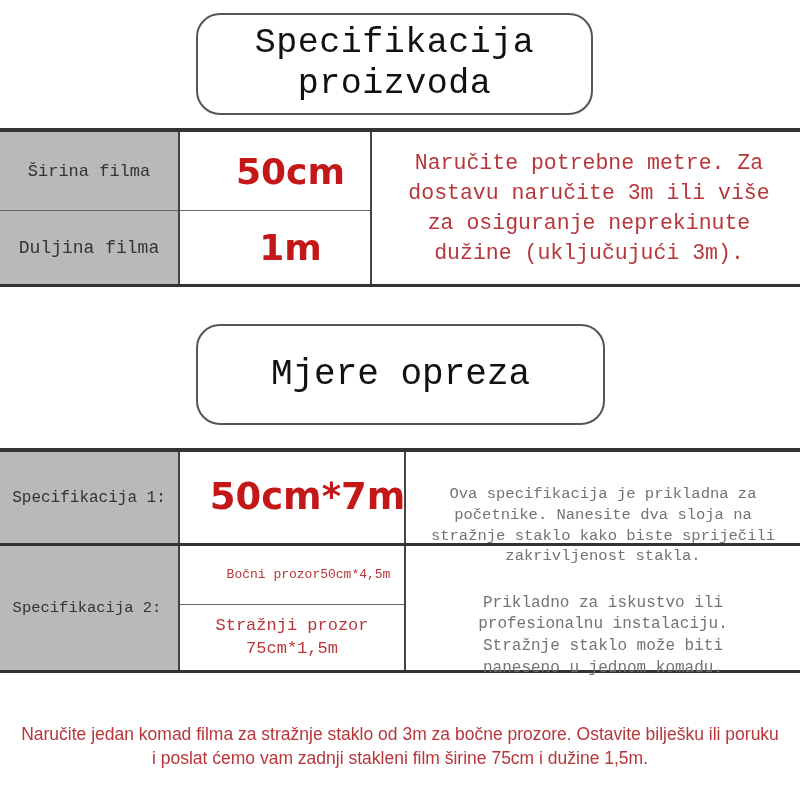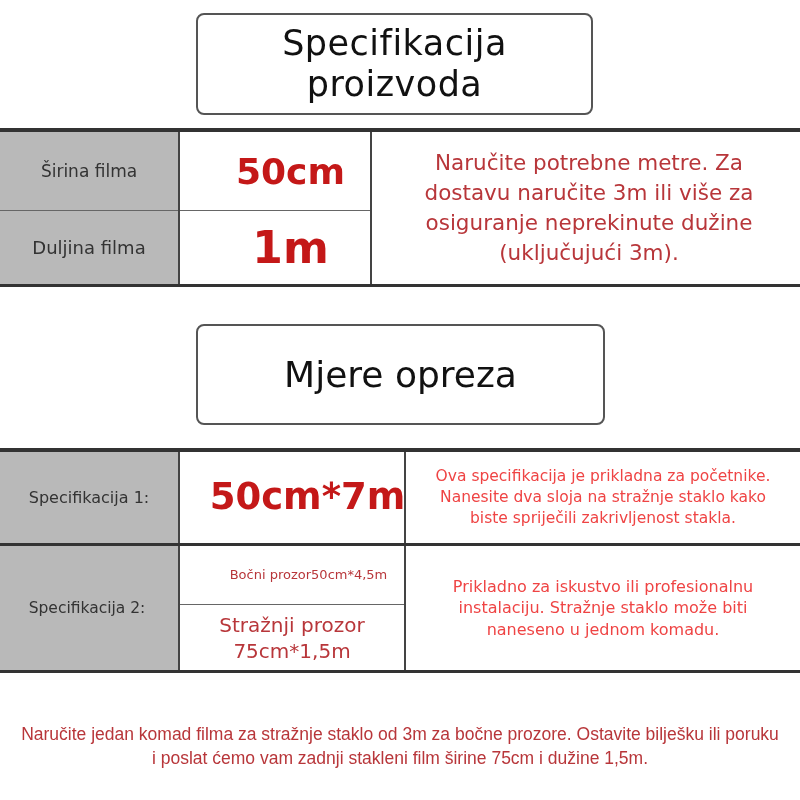--- a/index.html
+++ b/index.html
@@ -2,60 +2,61 @@
 <html><head>
   <meta charset="utf-8">
   <style>
     * { margin: 0; padding: 0; box-sizing: border-box; }
     html, body { width: 800px; height: 800px; background: #ffffff; overflow: hidden; }
     body { position: relative; font-family: "DejaVu Sans", "Liberation Sans", sans-serif; }
 
     .title-box {
       position: absolute;
       border: 2px solid #555;
-      border-radius: 8px;
+      border-radius: 24px;
       background: #fff;
       display: flex; align-items: center; justify-content: center;
       text-align: center;
       color: #111;
+      font-family: Liberation Mono, monospace;
     }
     .title-box.t1 { left: 196px; top: 13px; width: 397px; height: 102px; font-size: 35px; line-height: 1.18; letter-spacing: 0.5px; }
     .title-box.t2 { left: 196px; top: 324px; width: 409px; height: 101px; font-size: 36px; }
 
     .rule { position: absolute; left: 0; width: 800px; height: 4px; background: #333; }
     .vline { position: absolute; width: 2px; background: #444; }
     .hline { position: absolute; height: 1px; background: #666; }
 
     .gray { position: absolute; background: #b9b9b9; }
-    .cell { position: absolute; display: flex; align-items: center; justify-content: center; text-align: center; }
+    .cell { position: absolute; display: flex; align-items: center; justify-content: center; text-align: center; font-family: Liberation Mono, monospace; }
 
     .label { color: #333; }
     .red-big { color: #c41818; font-weight: bold; font-family: "DejaVu Sans", sans-serif; padding-left: 31px; }
     .red-txt { color: #b8363a; }
-    .red-light { color: #ef4444; }
+    .red-light { color: #737373; margin-top: 28px; }
   </style>
 </head>
 <body>
 
 <div class="title-box t1">
   <span>Specifikacija proizvoda</span>
 </div>
 
 <div>
   <div class="rule" style="top:128px;"></div>
   <div class="gray" style="left:0; top:132px; width:178px; height:152px;"></div>
   <div class="hline" style="left:0; top:210px; width:370px;"></div>
   <div class="vline" style="left:178px; top:132px; height:152px;"></div>
   <div class="vline" style="left:370px; top:132px; height:152px;"></div>
   <div class="rule" style="top:284px; height:3px;"></div>
 
   <div class="cell label" style="left:0; top:132px; width:178px; height:78px; font-size:17px;">Širina filma</div>
   <div class="cell red-big" style="left:180px; top:132px; width:190px; height:78px; font-size:36px;">50cm</div>
   <div class="cell label" style="left:0; top:211px; width:178px; height:73px; font-size:18px;">Duljina filma</div>
-  <div class="cell red-big" style="left:180px; top:211px; width:190px; height:73px; font-size:44px;">1m</div>
+  <div class="cell red-big" style="left:180px; top:211px; width:190px; height:73px; font-size:36px;">1m</div>
 
   <div class="cell red-txt" style="left:378px; top:132px; width:422px; height:152px; font-size:21.5px; line-height:1.4; padding:0 14px;">Naručite potrebne metre. Za dostavu naručite 3m ili više za osiguranje neprekinute dužine (uključujući 3m).</div>
 </div>
 
 <div class="title-box t2">
   <span>Mjere opreza</span>
 </div>
 
 <div>
   <div class="rule" style="top:448px;"></div>
@@ -68,20 +69,20 @@
 
   <div class="cell label" style="left:0; top:452px; width:178px; height:91px; font-size:16px;">Specifikacija 1:</div>
   <div class="cell red-big" style="left:180px; top:452px; width:224px; height:88px; font-size:37px;">50cm*7m</div>
   <div class="cell red-light" style="left:406px; top:452px; width:394px; height:91px; font-size:15.5px; line-height:1.35; padding:0 14px;">Ova specifikacija je prikladna za početnike. Nanesite dva sloja na stražnje staklo kako biste spriječili zakrivljenost stakla.</div>
 
   <div class="cell label" style="left:2px; top:546px; width:170px; height:124px; font-size:15.5px;">Specifikacija 2:</div>
   <div class="cell red-txt" style="left:180px; top:546px; width:224px; height:58px; font-size:13px; line-height:1.4;padding-left:33px;">
     <span>Bočni prozor</span>
     <span>50cm*4,5m</span>
   </div>
-  <div class="cell red-txt" style="left:180px; top:605px; width:224px; height:65px; flex-direction:column; font-size:20px; line-height:1.3;">
+  <div class="cell red-txt" style="left:180px; top:605px; width:224px; height:65px; flex-direction:column; font-size:17px; line-height:1.3;">
     <span>Stražnji prozor</span>
     <span>75cm*1,5m</span>
   </div>
   <div class="cell red-light" style="left:406px; top:546px; width:394px; height:124px; font-size:16px; line-height:1.35; padding:0 40px;">Prikladno za iskustvo ili profesionalnu instalaciju. Stražnje staklo može biti naneseno u jednom komadu.</div>
 </div>
 
 <div class="cell red-txt" style="left:0; top:718px; width:800px; height:58px; font-size:17.5px; line-height:1.35; padding:0 20px; font-family:'Liberation Sans', sans-serif;">Naručite jedan komad filma za stražnje staklo od 3m za bočne prozore. Ostavite bilješku ili poruku i poslat ćemo vam zadnji stakleni film širine 75cm i dužine 1,5m.</div>
 
 </body></html>

